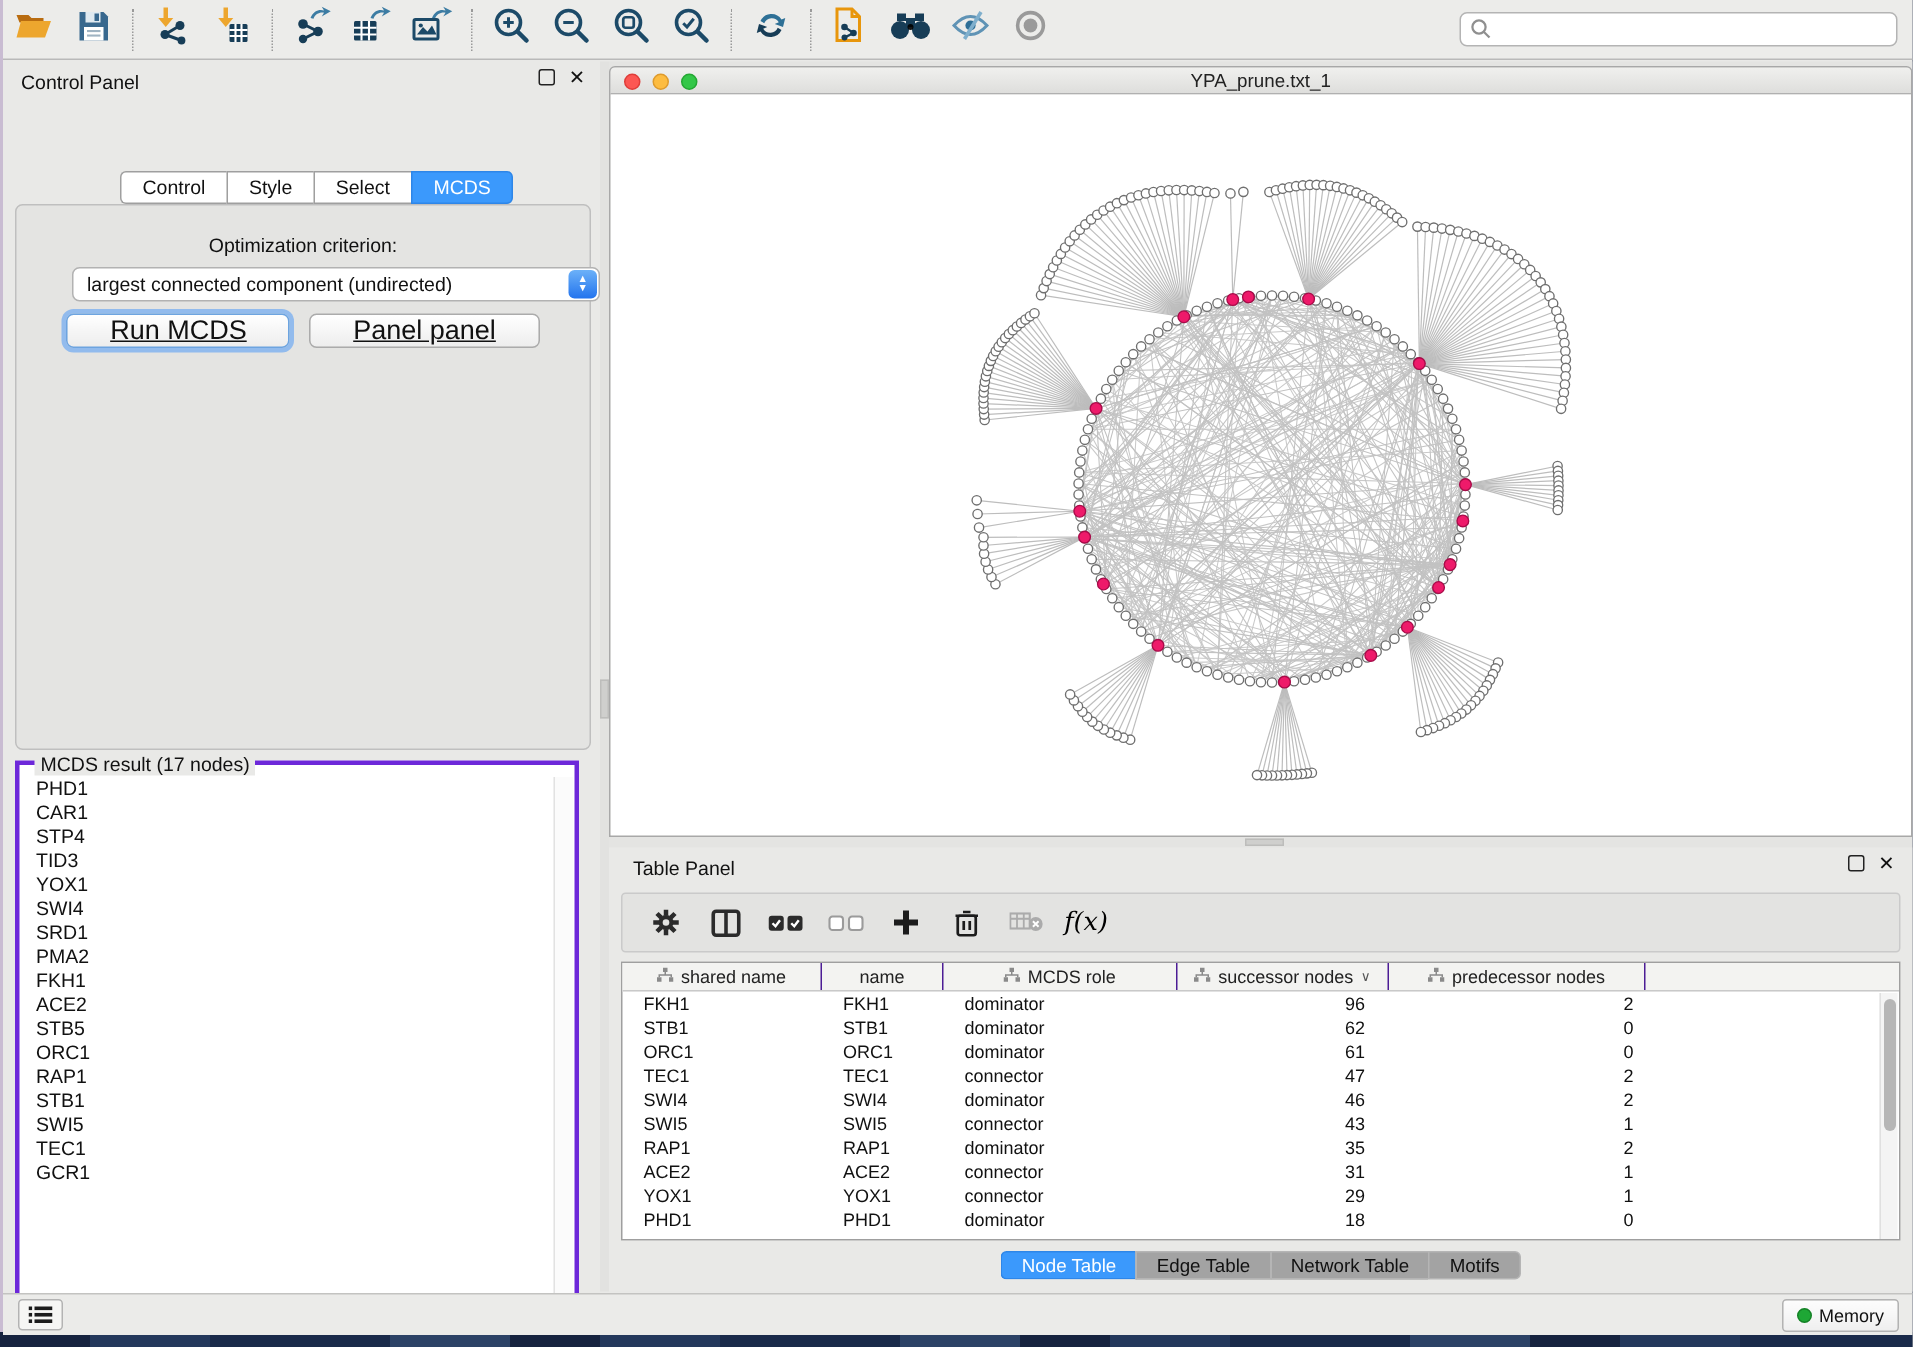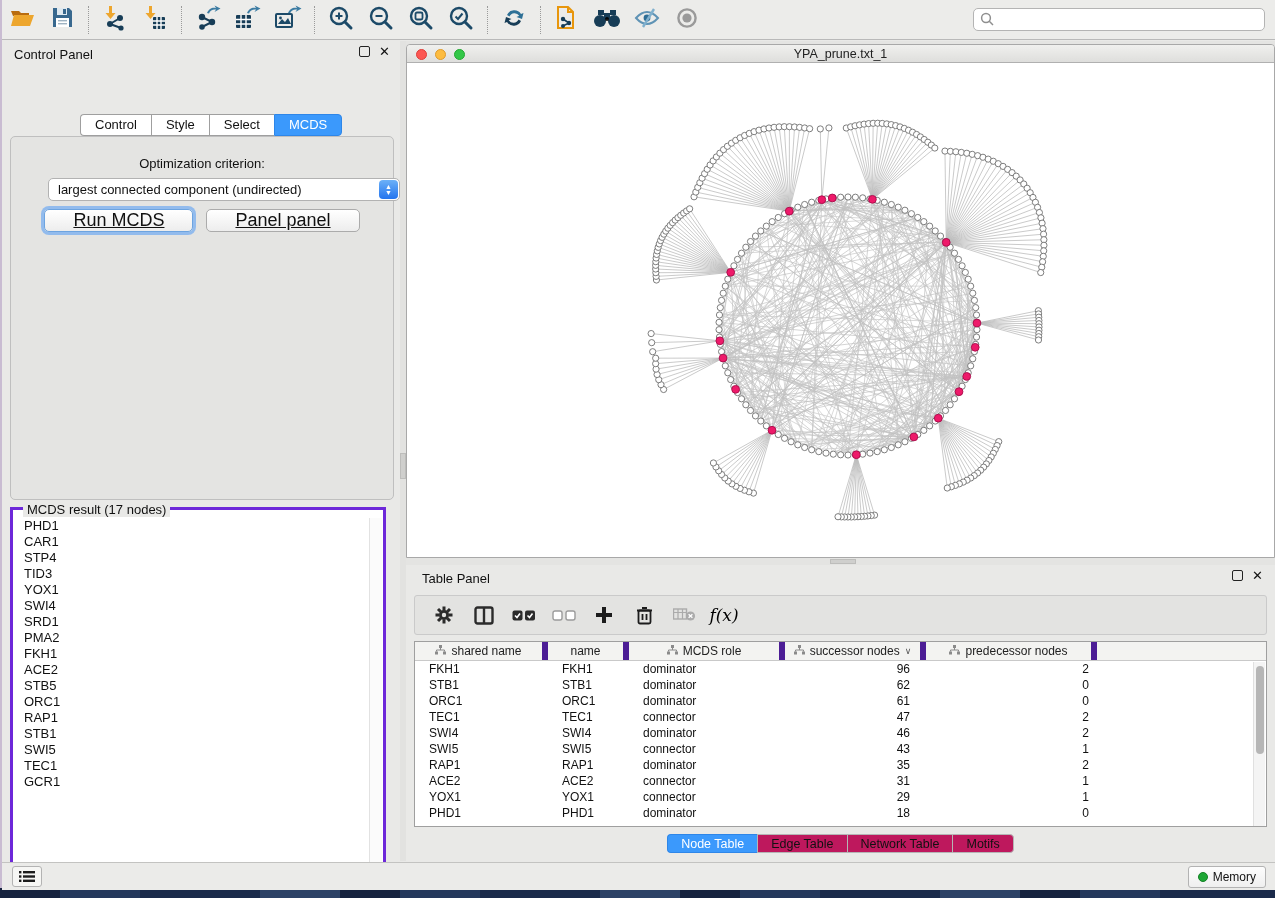--- a/index.html
+++ b/index.html
@@ -79,31 +79,31 @@
   
   .table-panel { position:absolute; left:0; top:524px; width:869px; height:296px; background:#e9e9e7; }
   .tp-toolbar { position:absolute; left:8px; top:30px; width:853px; height:40px; background:#e3e3e1;
     border:1px solid #cacaca; border-radius:3px; display:flex; align-items:center; gap:14px; padding-left:16px; }
   .tp-ico { width:26px; display:flex; justify-content:center; align-items:center; }
   .fx { font-family:"DejaVu Serif",serif; font-style:italic; font-size:17px; color:#000000; }
 
   .node-table { position:absolute; left:8px; top:76px; width:853px; height:186px; background:#fff;
     border:1px solid #9f9f9f; }
   .nt-header { display:flex; height:19px; background:#f3f3f1; border-bottom:1px solid #c9c9c9; }
-  .nt-hcell { position:relative; border-right:6px solid #4c1d95; font-size:12px; color:#222;
+  .nt-hcell { position:relative; border-right:1px solid #4c1d95; font-size:12px; color:#222;
     display:flex; align-items:center; justify-content:center; gap:5px; }
   .nt-body { position:relative; }
   .nt-row { display:flex; height:16px; }
   .nt-cell { font-size:12px; color:#111; line-height:16px; white-space:nowrap; overflow:hidden; }
   .nt-scroll { position:absolute; right:1px; top:20px; width:12px; height:164px; background:#f4f4f4; border-left:1px solid #e0e0e0; }
   .nt-thumb { position:absolute; left:1.5px; top:4px; width:8px; height:88px; background:#b6b6b6; border-radius:4px; }
   .sort-chev { font-size:9px; color:#555; }
 
   .bt-tabs { position:absolute; left:0; top:269px; width:100%; display:flex; justify-content:center; }
-  .bt-tab { height:19px; line-height:18px; padding:0 13px; font-size:12.5px; color:#111; background:#be185d; border:1px solid #b5b5b5; border-right-width:0; }
+  .bt-tab { height:19px; line-height:18px; padding:0 13px; font-size:12.5px; color:#111; background:#a3a3a3; border:1px solid #b5b5b5; border-right-width:0; }
   .bt-tab:first-child { border-radius:4px 0 0 4px; }
   .bt-tab:last-child { border-right-width:1px; border-radius:0 4px 4px 0; }
   .bt-tab.sel { background:#3b99fc; color:#fff; border-color:#2e86e8; }
 
   
   .statusbar { position:absolute; left:0; top:862px; width:100%; height:28px; background:#ebebe9; border-top:1px solid #c3c3c1; }
   .list-btn { position:absolute; left:10px; top:3px; width:30px; height:21px; background:#f6f6f4; border:1px solid #b3b3b3; border-radius:3px;
     display:flex; align-items:center; justify-content:center; }
   .memory-btn { position:absolute; right:9px; top:3px; height:22px; background:linear-gradient(#fdfdfd,#efefef);
     border:1px solid #b3b3b3; border-radius:3px; display:flex; align-items:center; gap:5px; padding:0 9px; font-size:12px; color:#111; }

